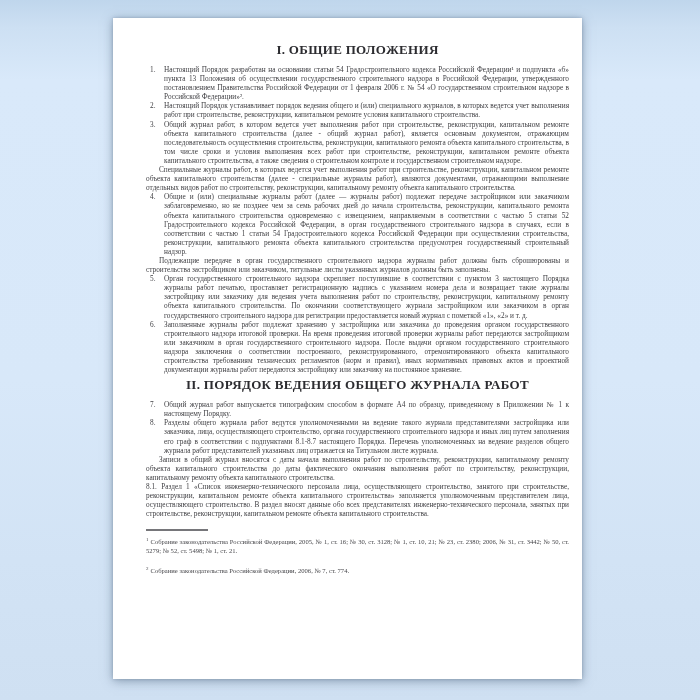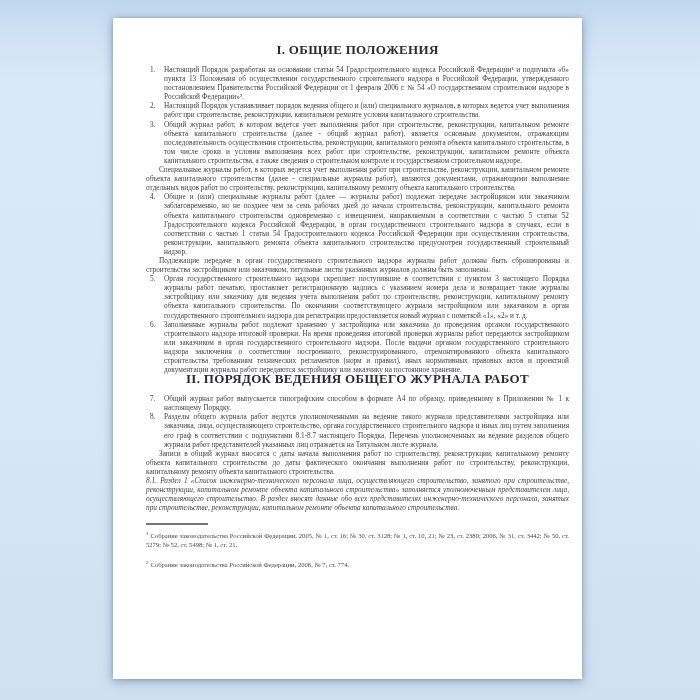--- a/index.html
+++ b/index.html
@@ -45,38 +45,37 @@
   .section-title {
     font-size: 13px;
     line-height: 10px;
     font-weight: bold;
     text-align: center;
     color: #2c2c30;
     letter-spacing: 0.3px;
     margin: 0 0 10px 0;
   }
   .section-title.second {
-    margin-top: 0;
+    margin-top: 6px;
   }
   .item-first {
     position: relative;
     padding-left: 18px;
   }
   .item-num {
     position: absolute;
     left: 4px;
     top: 0;
   }
   .para-sub {
     text-indent: 13px;
     font-family: Liberation Serif, serif;
   }
   .para-plain {
     text-indent: 0;
-    font-style: italic;
   }
   .fn-sep {
     width: 62px;
     height: 2px;
     background: #76767a;
     margin: 11px 0 5px 0;
   }
   .footnote {
     font-size: 6.6px;
     line-height: 8.6px;

